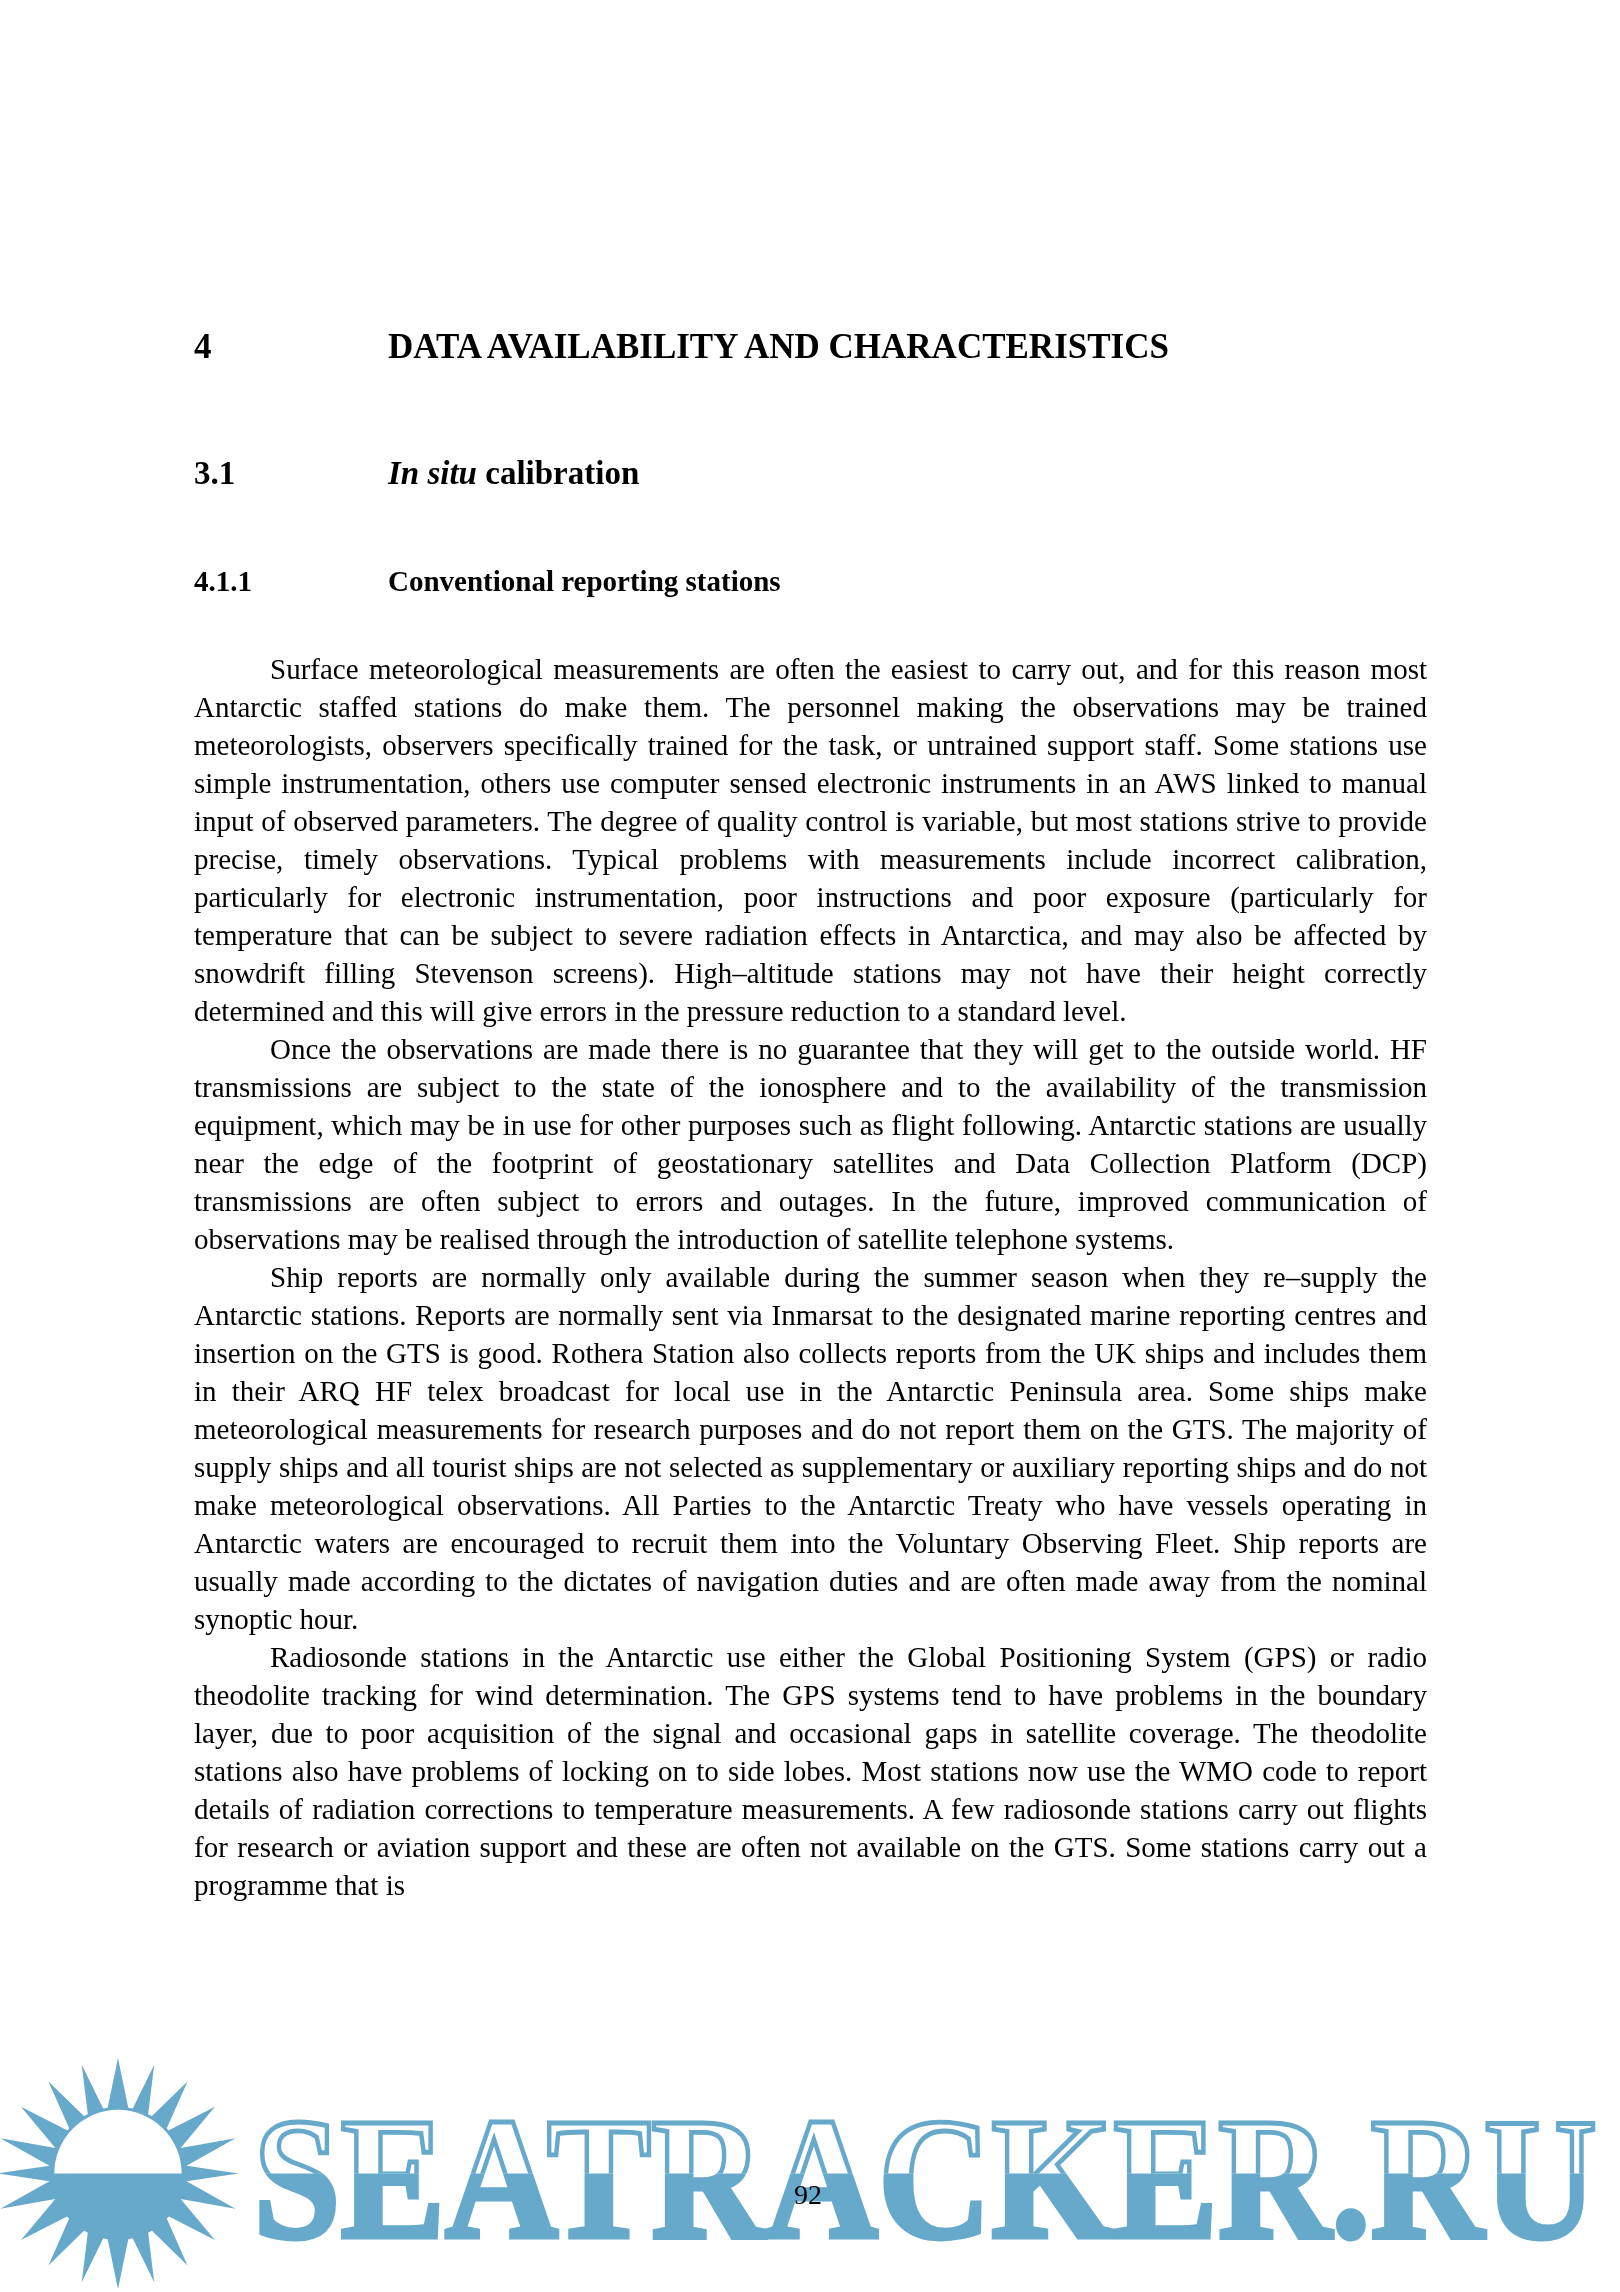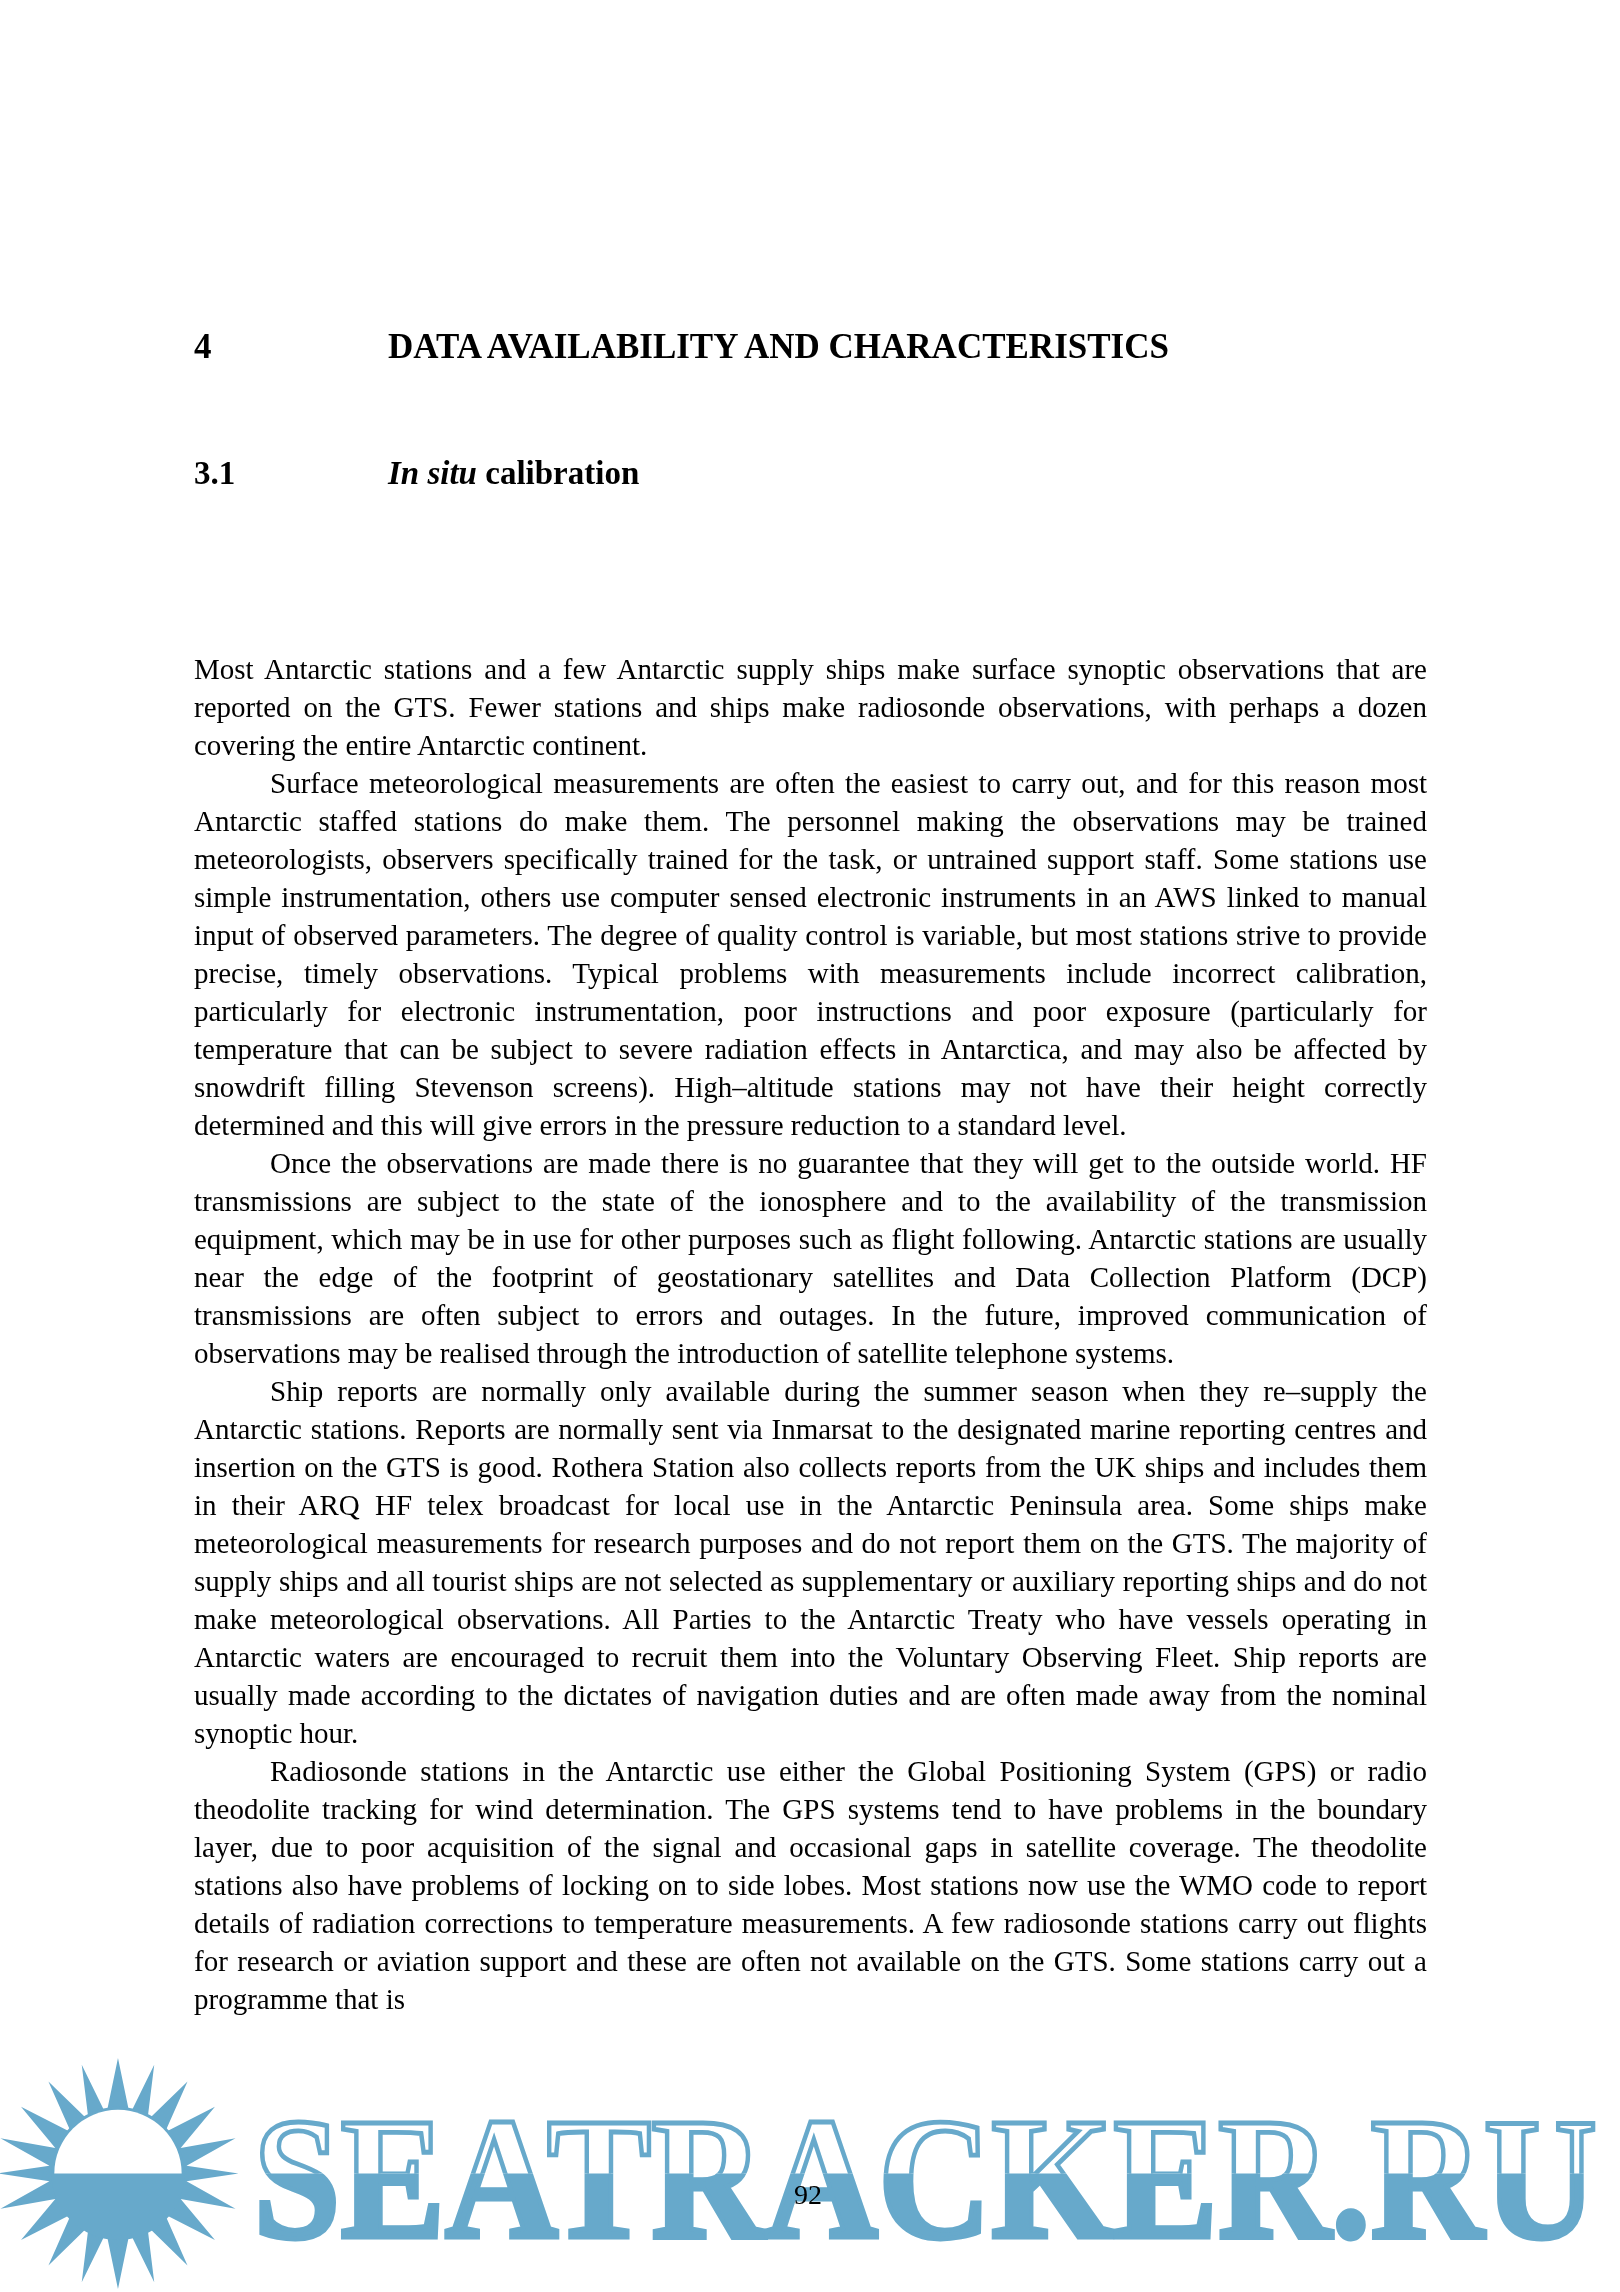--- a/index.html
+++ b/index.html
@@ -26,23 +26,25 @@
 <div class="page serif">
 
   <div class="h1">
     <span class="hnum">4</span><span>DATA AVAILABILITY AND CHARACTERISTICS</span>
   </div>
 
   <div class="h2">
     <span class="hnum">3.1</span><span class="it">In situ</span><span style="white-space:pre"> calibration</span>
   </div>
 
+  <div class="h3">
+    <span class="hnum">4.1.1</span><span>Conventional reporting stations</span>
+  </div>
 
   <div class="body">
-    <p class="first">Most Antarctic stations and a few Antarctic supply ships make surface synoptic observations that are reported on the GTS. Fewer stations and ships make radiosonde observations, with perhaps a dozen covering the entire Antarctic continent.</p>
     <p>Surface meteorological measurements are often the easiest to carry out, and for this reason most Antarctic staffed stations do make them. The personnel making the observations may be trained meteorologists, observers specifically trained for the task, or untrained support staff. Some stations use simple instrumentation, others use computer sensed electronic instruments in an AWS linked to manual input of observed parameters. The degree of quality control is variable, but most stations strive to provide precise, timely observations. Typical problems with measurements include incorrect calibration, particularly for electronic instrumentation, poor instructions and poor exposure (particularly for temperature that can be subject to severe radiation effects in Antarctica, and may also be affected by snowdrift filling Stevenson screens). High–altitude stations may not have their height correctly determined and this will give errors in the pressure reduction to a standard level.</p>
     <p>Once the observations are made there is no guarantee that they will get to the outside world. HF transmissions are subject to the state of the ionosphere and to the availability of the transmission equipment, which may be in use for other purposes such as flight following. Antarctic stations are usually near the edge of the footprint of geostationary satellites and Data Collection Platform (DCP) transmissions are often subject to errors and outages. In the future, improved communication of observations may be realised through the introduction of satellite telephone systems.</p>
     <p>Ship reports are normally only available during the summer season when they re–supply the Antarctic stations. Reports are normally sent via Inmarsat to the designated marine reporting centres and insertion on the GTS is good. Rothera Station also collects reports from the UK ships and includes them in their ARQ HF telex broadcast for local use in the Antarctic Peninsula area. Some ships make meteorological measurements for research purposes and do not report them on the GTS. The majority of supply ships and all tourist ships are not selected as supplementary or auxiliary reporting ships and do not make meteorological observations. All Parties to the Antarctic Treaty who have vessels operating in Antarctic waters are encouraged to recruit them into the Voluntary Observing Fleet. Ship reports are usually made according to the dictates of navigation duties and are often made away from the nominal synoptic hour.</p>
     <p>Radiosonde stations in the Antarctic use either the Global Positioning System (GPS) or radio theodolite tracking for wind determination. The GPS systems tend to have problems in the boundary layer, due to poor acquisition of the signal and occasional gaps in satellite coverage. The theodolite stations also have problems of locking on to side lobes. Most stations now use the WMO code to report details of radiation corrections to temperature measurements. A few radiosonde stations carry out flights for research or aviation support and these are often not available on the GTS. Some stations carry out a programme that is</p>
   </div>
 
   <svg class="watermark" viewBox="0 2095 1653 244" width="1620" height="239" xmlns="http://www.w3.org/2000/svg">
     <defs>
       <clipPath id="topHalf">
           <rect x="0" y="2095" width="1653" height="123"></rect>

